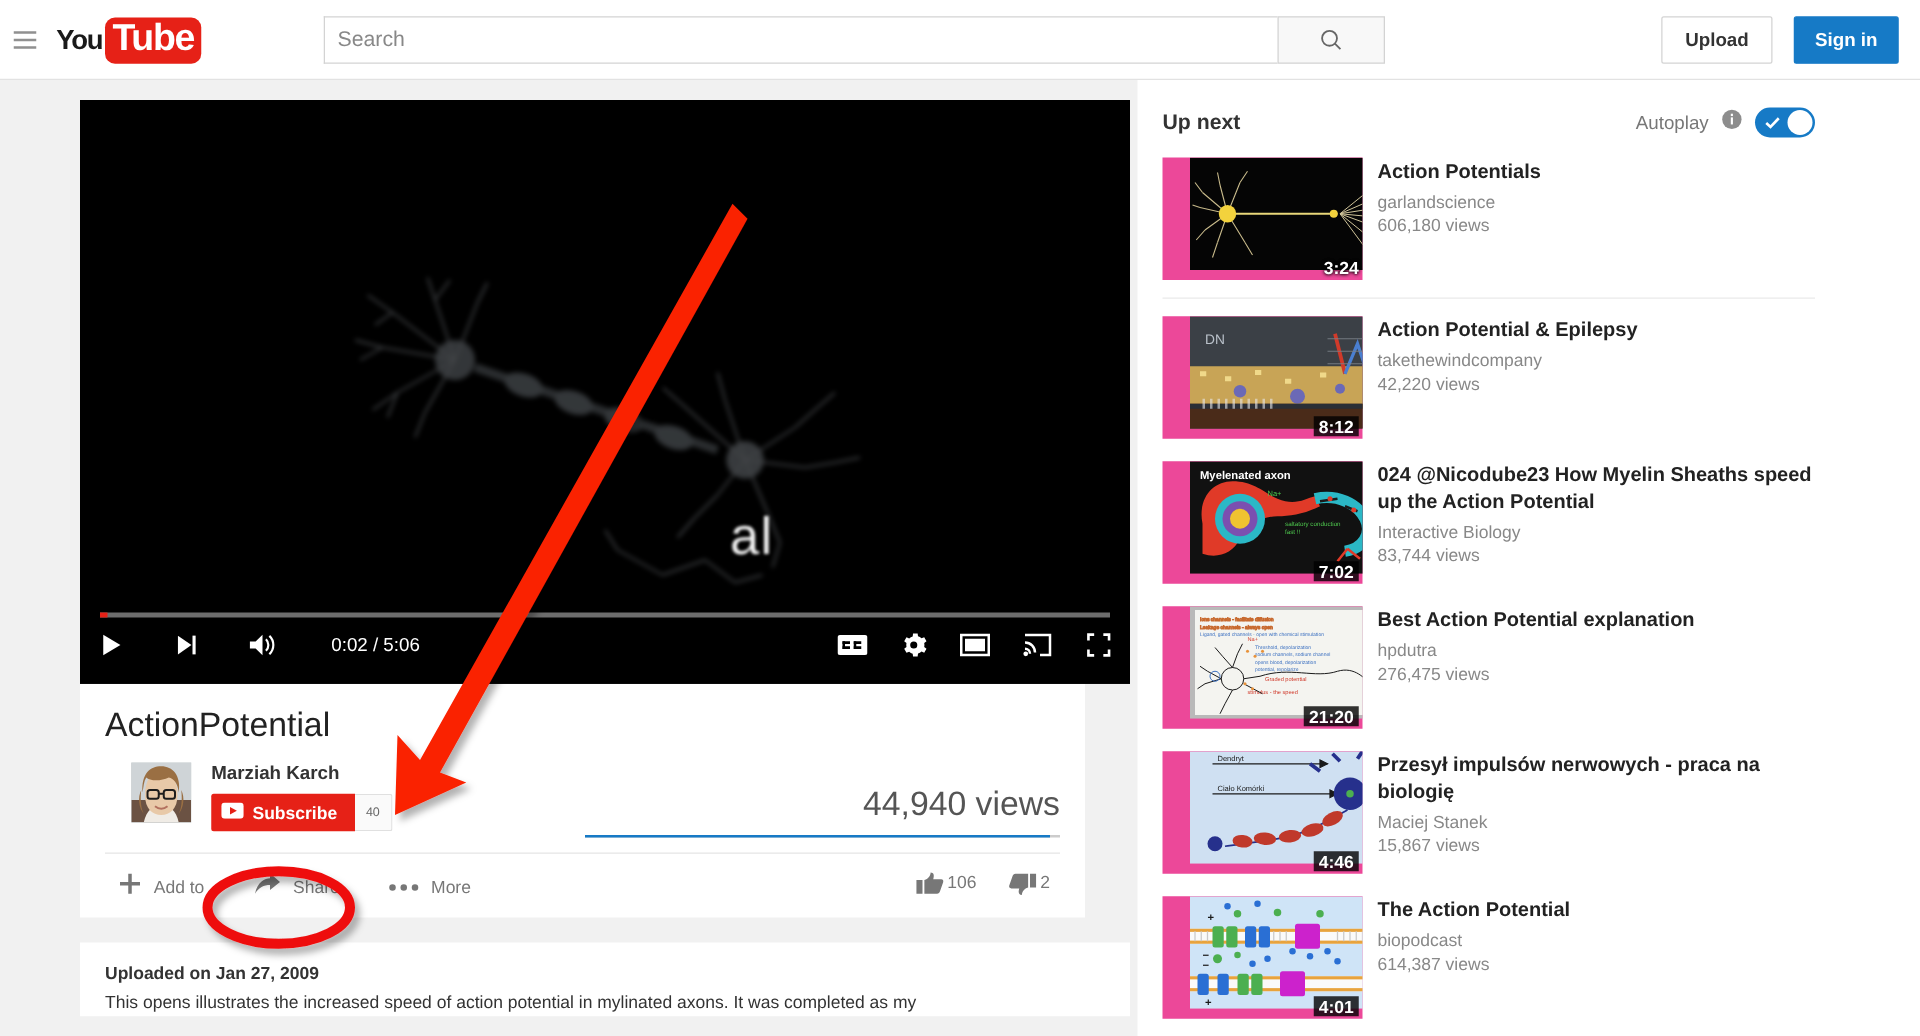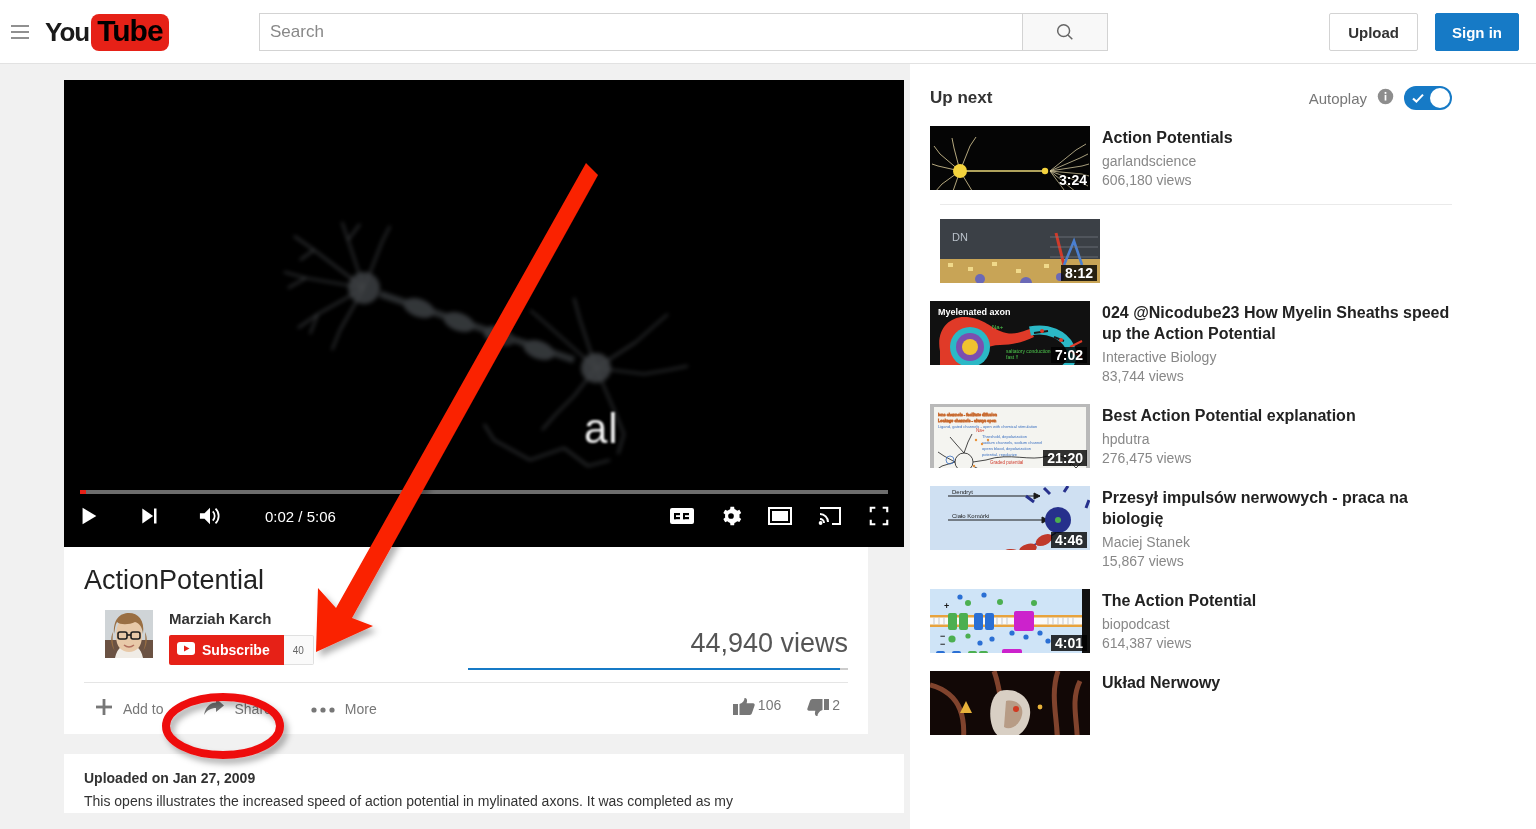--- a/index.html
+++ b/index.html
@@ -20,23 +20,23 @@
   }
   #guide-btn {
     position: absolute; left: 8px; top: 20px;
     width: 24px; height: 24px;
     display: flex; flex-direction: column; justify-content: center; gap: 4px;
     cursor: pointer;
   }
   #guide-btn span { display: block; height: 2px; width: 18px; background: #909090; margin-left: 3px; }
 
   #logo { position: absolute; left: 45px; top: 12px; height: 40px; display: flex; align-items: center; }
-  #logo .you { font-size: 26px; font-weight: bold; color: #1a1a1a; letter-spacing: -1px; font-family: "Liberation Sans", sans-serif; }
+  #logo .you { font-size: 22px; font-weight: bold; color: #1a1a1a; letter-spacing: -1px; font-family: "Liberation Sans", sans-serif; }
   #logo .tube {
-    background: #e62117; color: #000000;
+    background: #e62117; color: #ffffff;
     font-size: 30px; font-weight: bold; letter-spacing: -1px;
     border-radius: 8px; padding: 0 6px 3px 6px; margin-left: 2px;
     line-height: 34px;
   }
 
   #search-wrap { position: absolute; left: 259px; top: 13px; height: 44px; display: flex; }
   #search-input {
     width: 763px; height: 38px;
     border: 1px solid #d3d3d3; border-right: none;
     padding: 0 10px; font-size: 17px; color: #333;
@@ -154,22 +154,22 @@
   #autoplay-label { font-size: 15px; color: #777; font-family: "Liberation Sans", sans-serif; }
   #autoplay-toggle {
     width: 48px; height: 24px; border-radius: 12px; background: #167ac6;
     position: relative; cursor: pointer; display: flex; align-items: center;
   }
   #autoplay-toggle .knob { position: absolute; right: 2px; width: 20px; height: 20px; border-radius: 50%; background: #fff; }
   #autoplay-toggle .check { position: absolute; left: 7px; top: 5px; }
 
   .upnext-item { display: flex; padding: 9px 0; cursor: pointer; }
   .upnext-item.first { padding-top: 0; }
-  .upnext-item.divided { border-top: 1px solid #eaeaea; padding-top: 14px; margin-top: 5px; margin-left: 10px; }
-  .thumb { position: relative; width: 160px; height: 64px; flex: 0 0 160px; background: #ec4899; overflow: hidden; }
+  .upnext-item.divided { border-top: 1px solid #eaeaea; padding-top: 14px; margin-top: 5px; }
+  .thumb { position: relative; width: 160px; height: 98px; flex: 0 0 160px; background: #ec4899; overflow: hidden; padding-left: 22px; }
   .duration {
     position: absolute; right: 3px; bottom: 2px;
     color: #fff; font-size: 14px; font-weight: bold;
     font-family: "Liberation Sans", sans-serif;
     text-shadow: 0 0 3px #000, 0 0 3px #000;
   }
   .duration.boxed { background: rgba(0,0,0,0.8); padding: 0 4px; text-shadow: none; }
   .upnext-info { margin-left: 12px; padding-top: 1px; }
   .un-title { font-size: 16px; font-weight: bold; color: #222; line-height: 21px; margin-bottom: 4px; font-family: "Liberation Sans", sans-serif; }
   .un-channel { font-size: 14px; color: #888; line-height: 19px; font-family: "Liberation Sans", sans-serif; }
@@ -494,20 +494,25 @@
             <rect x="40" y="66" width="2" height="8"></rect>
             <rect x="46" y="66" width="2" height="8"></rect>
             <rect x="52" y="66" width="2" height="8"></rect>
             <rect x="58" y="66" width="2" height="8"></rect>
             <rect x="64" y="66" width="2" height="8"></rect>
           </g>
         <text x="12" y="22" fill="#b9c0c9" font-size="11" font-family="Liberation Sans">DN</text>
       </svg>
       <span class="duration boxed">8:12</span>
     </div>
+    <div class="upnext-info">
+      <div class="un-title">Action Potential &amp; Epilepsy</div>
+      <div class="un-channel">takethewindcompany</div>
+      <div class="un-views">42,220 views</div>
+    </div>
   </div>
 
   <div class="upnext-item">
     <div class="thumb">
       <svg width="160" height="90" viewBox="0 0 160 90">
         <rect width="160" height="90" fill="#111"></rect>
         <path d="M10 50 C6 30 18 16 34 16 C52 16 60 26 70 30 C84 36 92 30 100 28 L104 36 C92 42 80 44 70 44 C58 44 46 50 40 62 C34 74 22 78 10 74 z" fill="#e03a28"></path>
         <circle cx="40" cy="46" r="20" fill="#2bb8c6"></circle>
         <circle cx="40" cy="46" r="14" fill="#7b4fb0"></circle>
         <circle cx="40" cy="46" r="8" fill="#f0c330"></circle>

